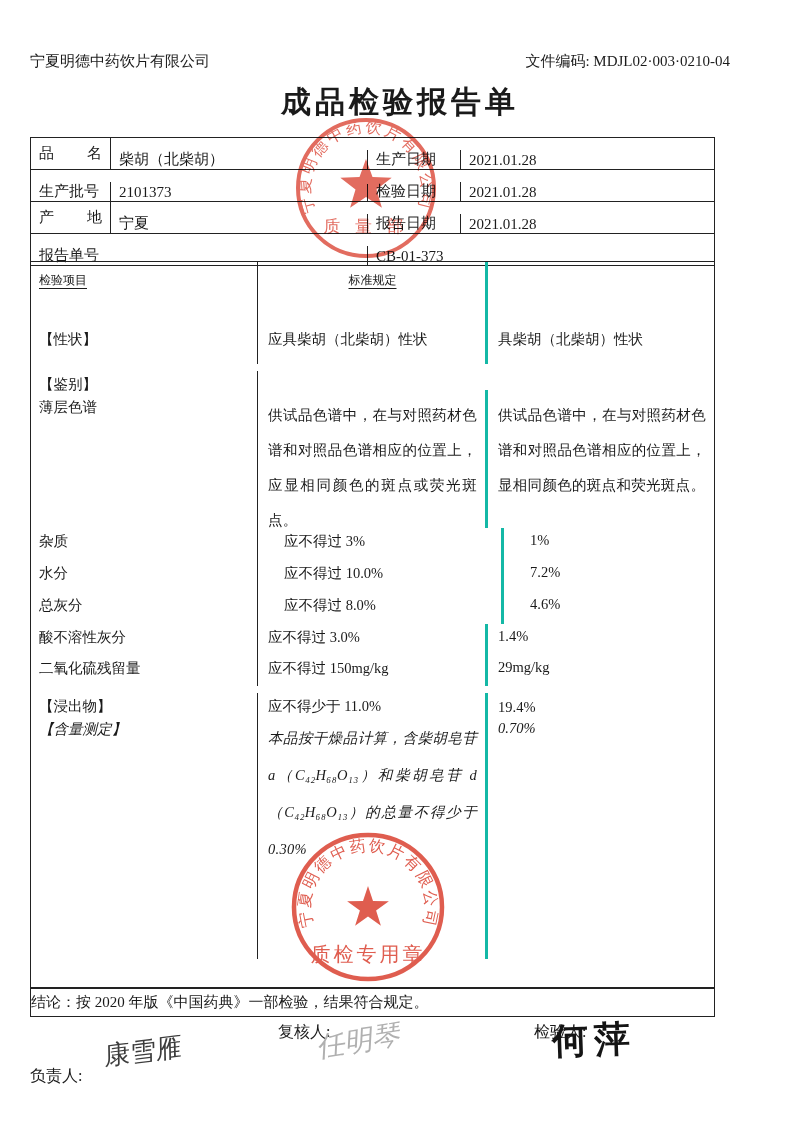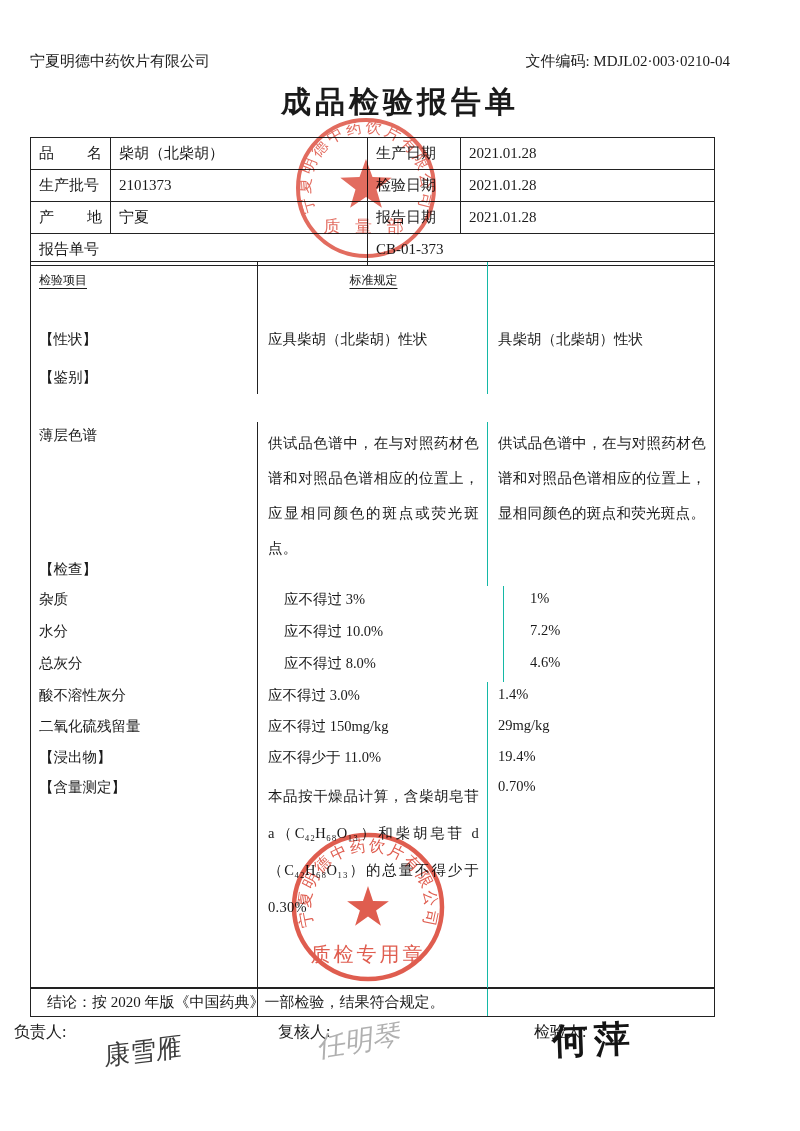--- a/index.html
+++ b/index.html
@@ -5,48 +5,48 @@
   html,body{margin:0;padding:0;background:#ffffff;}
   .page{
     position:relative;width:800px;height:1131px;background:#ffffff;
     font-family:"Liberation Serif","DejaVu Serif",serif;color:#1a1a1a;overflow:hidden;
   }
   
   .topbar{position:absolute;left:30px;top:52px;width:700px;display:flex;justify-content:space-between;font-size:15px;}
   .doc-title{position:absolute;left:0;top:82px;width:800px;text-align:center;font-size:30px;font-weight:bold;letter-spacing:4px;}
   
   .info-table{position:absolute;left:30px;top:137px;width:685px;border:1.5px solid #222;box-sizing:border-box;font-size:15px;}
-  .info-row{display:flex;height:31px;border-bottom:1px solid #222;}
+  .info-row{display:flex;height:31px;border-bottom:1px solid #222;align-items:flex-end;}
   .info-row:last-child{border-bottom:none;}
   .cell{box-sizing:border-box;display:flex;align-items:center;padding:0 8px;overflow:hidden;white-space:nowrap;}
   .b-r{border-right:1px solid #222;}
   .w-l1{width:80px;}
   .w-v1{width:257px;}
   .w-l2{width:93px;}
   .w-v2{flex:1;}
   .w-rl{width:337px;}
   .spread{display:block;width:100%;text-align:justify;text-align-last:justify;line-height:31px;}
   
   .main-table{position:absolute;left:30px;top:261px;width:685px;height:727px;border:1.5px solid #222;box-sizing:border-box;font-size:14.5px;}
   .m-row{display:flex;}
   .m-c1{width:227px;box-sizing:border-box;border-right:1px solid #222;padding:4px 6px 0 8px;}
-  .m-c2{width:230px;box-sizing:border-box;border-right:1px solid #14b8a6;padding:4px 8px 0 10px;}
+  .m-c2{width:230px;box-sizing:border-box;border-right:3px solid #14b8a6;padding:4px 8px 0 10px;}
   .m-c3{flex:1;box-sizing:border-box;padding:4px 8px 0 10px;}
   .hdr{font-size:12px;}
   .hdr .m-c2,.hdr .m-c3{text-align:center;padding-top:10px;}
   .hdr .m-c1{padding-top:10px;}
   .u{text-decoration:underline;text-underline-offset:4px;}
   .para{line-height:35px;text-align:justify;letter-spacing:0.3px;}
   .para2{line-height:37px;text-align:justify;letter-spacing:0.3px;}
   
-  .rh-hdr{height:64px;} .rh-38{height:38px;} .rh-30{height:30px;} .rh-134{height:134px;margin-top:28px;}
-  .rh-32{height:32px;gap:16px;} .rh-31{height:31px;} .rh-112{height:112px;} .rh-stamp{height:131px;}
+  .rh-hdr{height:64px;} .rh-38{height:38px;} .rh-30{height:30px;align-items:flex-end;} .rh-134{height:134px;}
+  .rh-32{height:32px;gap:16px;} .rh-31{height:31px;} .rh-112{height:112px;font-style:italic;} .rh-stamp{height:131px;}
   
   .conclusion{position:absolute;left:30px;top:988px;width:685px;height:29px;border:1.5px solid #222;box-sizing:border-box;
-    font-size:15px;line-height:26px;padding-left:16px;overflow:hidden;}
+    font-size:15px;line-height:26px;padding-left:0;overflow:hidden;}
   
   .sig-label{position:absolute;top:1022px;font-size:16px;}
   .sig{position:absolute;font-family:"DejaVu Sans","Liberation Sans",sans-serif;white-space:nowrap;}
   .sig-1{left:104px;top:1034px;font-size:26px;color:#3c3c3c;transform:rotate(-7deg) skewX(-6deg);}
   .sig-2{left:318px;top:1022px;font-size:28px;color:#b0b0b0;transform:rotate(-9deg) skewX(-12deg);font-weight:300;}
   .sig-3{left:552px;top:1016px;font-size:36px;color:#141414;font-weight:bold;transform:rotate(-2deg);letter-spacing:6px;}
   
   .stamp{position:absolute;mix-blend-mode:multiply;pointer-events:none;}
   .stamp-top{left:293px;top:115px;opacity:0.82;}
   .stamp-bottom{left:288px;top:830px;opacity:0.9;}
@@ -106,25 +106,20 @@
     <div class="m-row rh-30">
       <div class="m-c1">【鉴别】</div>
       <div class="m-c2"></div>
       <div class="m-c3"></div>
     </div>
     <div class="m-row rh-134">
       <div class="m-c1">薄层色谱</div>
       <div class="m-c2 para">供试品色谱中，在与对照药材色谱和对照品色谱相应的位置上，应显相同颜色的斑点或荧光斑点。</div>
       <div class="m-c3 para">供试品色谱中，在与对照药材色谱和对照品色谱相应的位置上，显相同颜色的斑点和荧光斑点。</div>
     </div>
-    <div class="m-row rh-30">
-      <div class="m-c1">【检查】</div>
-      <div class="m-c2"></div>
-      <div class="m-c3"></div>
-    </div>
     <div class="m-row rh-32">
       <div class="m-c1">杂质</div>
       <div class="m-c2">应不得过 3%</div>
       <div class="m-c3">1%</div>
     </div>
     <div class="m-row rh-32">
       <div class="m-c1">水分</div>
       <div class="m-c2">应不得过 10.0%</div>
       <div class="m-c3">7.2%</div>
     </div>
@@ -155,21 +150,21 @@
     </div>
     <div class="m-row rh-stamp">
       <div class="m-c1"></div>
       <div class="m-c2"></div>
       <div class="m-c3"></div>
     </div>
   </div>
 
   <div class="conclusion">结论：按 2020 年版《中国药典》一部检验，结果符合规定。</div>
 
-  <span class="sig-label" style="left:14px;">负责人:</span>
+  <span class="sig-label" style="left:30px;margin-top:44px;">负责人:</span>
   <span class="sig-label" style="left:278px;">复核人:</span>
   <span class="sig-label" style="left:506px;margin-left:28px;">检验人:</span>
   <span class="sig sig-1">康雪雁</span>
   <span class="sig sig-2">任明琴</span>
   <span class="sig sig-3">何萍</span>
 
   <svg class="stamp stamp-top" width="146" height="146" viewBox="0 0 146 146">
     <circle cx="73" cy="73" r="68" fill="none" stroke="#dc4b3c" stroke-width="4"></circle>
     <path id="arcTop" d="M 22.2 96.7 A 56 56 0 1 1 123.8 96.7" fill="none"></path>
     <text font-size="16" letter-spacing="2.5" fill="#dc4b3c">

